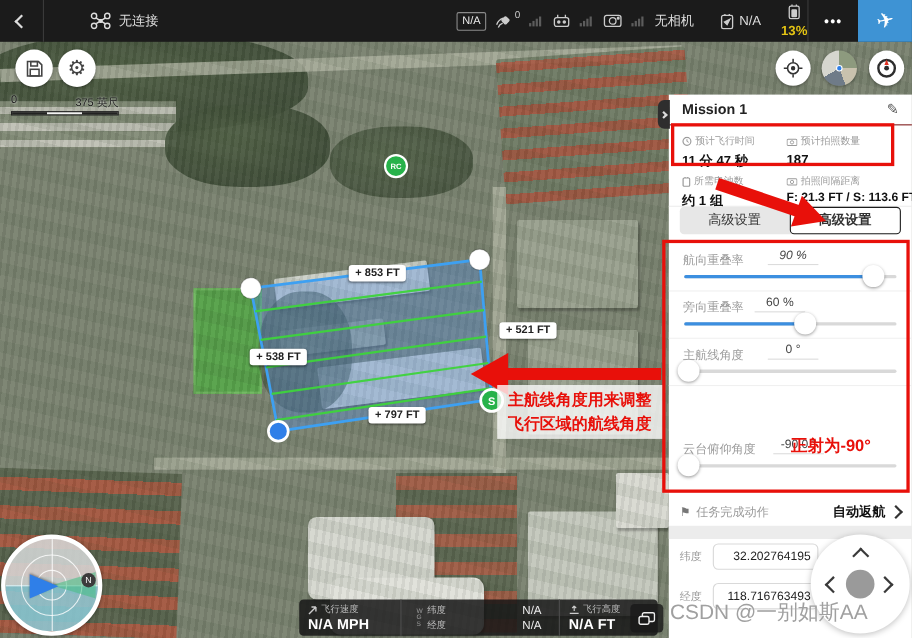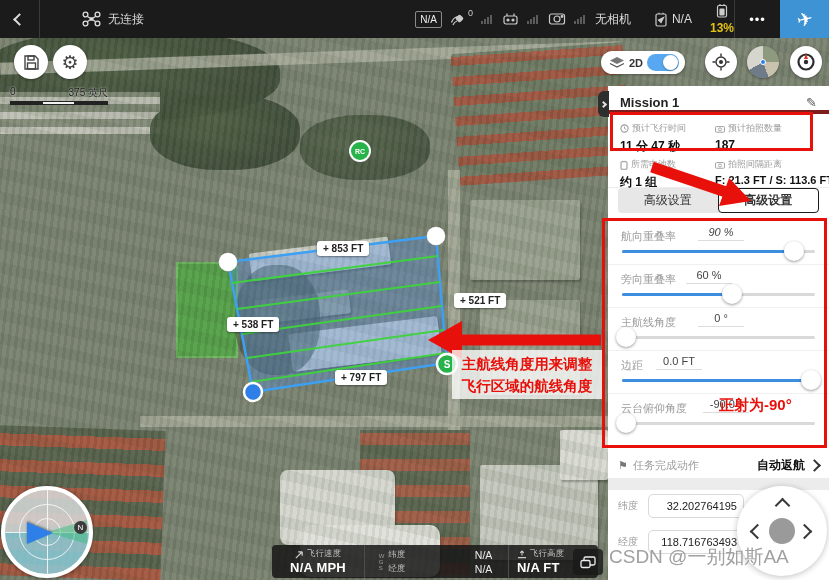--- a/index.html
+++ b/index.html
@@ -88,21 +88,21 @@
   .wgs{display:flex;flex-direction:column;justify-content:center;font-size:6px;color:#9a9a9a;line-height:6px;padding:3px 0 3px 8px;}
   .geo{display:flex;flex-direction:column;justify-content:center;gap:2px;padding:3px 10px 3px 4px;width:118px;}
   .geo .row{display:flex;justify-content:space-between;align-items:center;font-size:8.5px;color:#bdbdbd;}
   .geo .row b{font-size:10.5px;color:#eee;font-weight:normal;}
 
   
   .panel{position:absolute;left:608px;top:86px;width:221px;height:494px;background:#fff;z-index:10;color:#222;}
   .p-handle{position:absolute;left:-10px;top:5px;width:11px;height:26px;background:#2e2e2e;border-radius:6px 0 0 6px;
             display:flex;align-items:center;justify-content:center;}
   .p-handle .chev{width:5px;height:5px;border-color:#ddd;}
-  .p-head{height:28px;display:flex;align-items:flex-end;padding:0 12px;border-bottom:4px solid #7f1d1d;}
+  .p-head{height:28px;display:flex;align-items:center;padding:0 12px;border-bottom:1px solid #7f1d1d;}
   .p-head .t{font-size:13px;font-weight:bold;}
   .p-head .pencil{margin-left:auto;color:#555;font-size:13px;}
   .stats{position:relative;height:74px;border-bottom:1px solid #ededed;}
   .stat{position:absolute;width:100px;}
   .stat .sl{font-size:9px;color:#9b9b9b;display:flex;align-items:center;gap:3px;white-space:nowrap;}
   .stat .sv{font-size:12px;font-weight:bold;color:#111;margin-top:3px;white-space:nowrap;}
   .seg{position:absolute;left:10px;top:102px;width:201px;height:25px;background:#e7e7e7;border-radius:4px;display:flex;z-index:11;}
   .seg .sg{flex:1;display:flex;align-items:center;justify-content:center;font-size:12px;color:#333;}
   .seg .sel{background:#fff;border:1.5px solid #1c1c1c;border-radius:4px;font-weight:bold;}
   .set-row{position:absolute;left:0;width:221px;height:43px;border-bottom:1px solid #f0f0f0;}
@@ -300,32 +300,20 @@
   </div>
 
   <div class="scalebar">
     <div class="lbls">
       <span>0</span>
       <span>375 英尺</span>
     </div>
     <div class="bar"></div>
   </div>
 
-  <div class="pill2d">
-    <svg width="16" height="13" viewBox="0 0 16 13">
-      <g stroke="#555" stroke-width="1.2" fill="none">
-        <path d="M8 1 L15 4.5 L8 8 L1 4.5 Z" fill="#777" stroke="none"></path>
-        <path d="M1 7.5 L8 11 L15 7.5"></path>
-      </g>
-    </svg>
-    <span class="lbl">2D</span>
-    <div class="toggle">
-        <div class="knob"></div>
-      </div>
-  </div>
   <div class="circbtn" style="left:705px;top:46px;">
     <svg width="18" height="18" viewBox="0 0 18 18">
       <g stroke="#333" stroke-width="1.4" fill="none">
         <circle cx="9" cy="9" r="5"></circle>
           <circle cx="9" cy="9" r="1.3" fill="#333"></circle>
         <path d="M9 0.5 V3.5 M9 14.5 V17.5 M0.5 9 H3.5 M14.5 9 H17.5"></path>
       </g>
     </svg>
   </div>
   <div class="circbtn minimap" style="left:747px;top:46px;">
@@ -414,28 +402,20 @@
         </div>
     </div>
     <div class="set-row" style="top:222px;">
       <span class="lab">主航线角度</span>
       <span class="uval" style="left:90px;">0 °</span>
       <div class="slider" style="--pct: 2;">
           <div class="fill"></div>
           <div class="handle"></div>
         </div>
     </div>
-    <div class="set-row" style="top:265px;">
-      <span class="lab">边距</span>
-      <span class="uval" style="left:48px;">0.0 FT</span>
-      <div class="slider" style="--pct: 98;">
-          <div class="fill"></div>
-          <div class="handle"></div>
-        </div>
-    </div>
     <div class="set-row" style="top:308px;border-bottom:none;">
       <span class="lab">云台俯仰角度</span>
       <span class="uval" style="left:95px;">-90.0 °</span>
       <div class="slider" style="--pct: 2;">
           <div class="fill"></div>
           <div class="handle"></div>
         </div>
     </div>
 
     <div class="finish">
@@ -467,21 +447,21 @@
     <div class="ring" style="left:14px;top:14px;width:56px;height:56px;"></div>
     <div class="ring" style="left:28px;top:28px;width:28px;height:28px;"></div>
     <div class="cross-v"></div>
     <div class="cross-h"></div>
     <div class="fovwedge"></div>
     <div class="heading"></div>
   </div>
   <div class="nbadge" style="left:74px;top:521px;position:absolute;z-index:7;">N</div>
 
   <div class="telem">
-    <div class="sec" style="width:92px;align-items:center;">
+    <div class="sec" style="width:92px;">
       <div class="tl">
         <svg width="9" height="9" viewBox="0 0 10 10">
             <path d="M1 9 L8 2 M8 2 H3.5 M8 2 V6.5" stroke="#ccc" stroke-width="1.4" fill="none"></path>
           </svg>
         <span>飞行速度</span>
       </div>
       <div class="tv">N/A MPH</div>
     </div>
     <div class="sec" style="flex-direction:row;padding:0;width:144px;">
       <div class="wgs">

